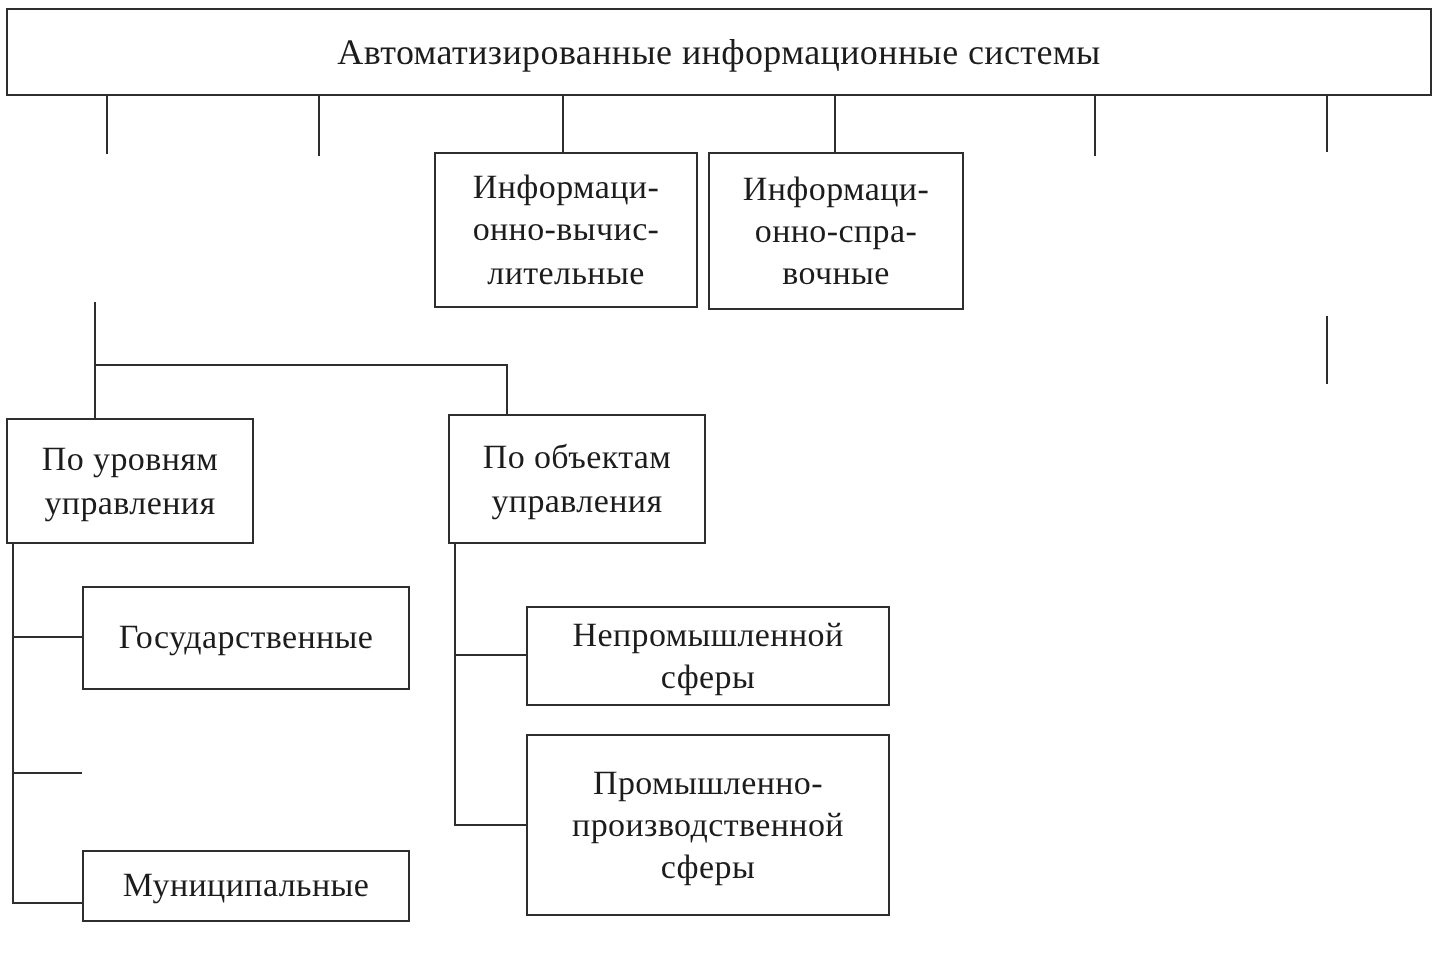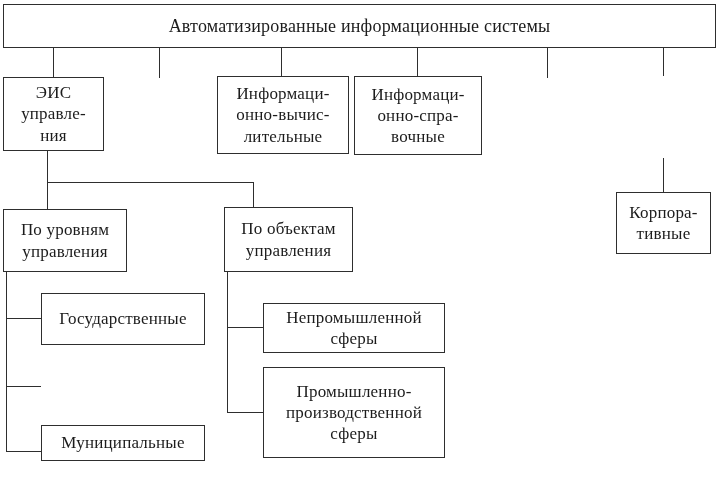--- a/index.html
+++ b/index.html
@@ -62,37 +62,32 @@
   <div class="line h" style="left:6px;top:318px;width:35px"></div>
   <div class="line h" style="left:6px;top:386px;width:35px"></div>
   <div class="line h" style="left:6px;top:451px;width:35px"></div>
 
   <div class="line v" style="left:227px;top:272px;height:141px"></div>
   <div class="line h" style="left:227px;top:327px;width:36px"></div>
   <div class="line h" style="left:227px;top:412px;width:36px"></div>
 
   <div class="node root" style="left:3px;top:4px;width:713px;height:44px">Автоматизированные информационные системы</div>
 
-  <div class="node" style="left:3px;top:77px;width:101px;height:74px">ЭИС
-управле-
-ния</div>
 
 
   <div class="node" style="left:217px;top:76px;width:132px;height:78px">Информаци-
 онно-вычис-
 лительные</div>
 
   <div class="node" style="left:354px;top:76px;width:128px;height:79px">Информаци-
 онно-спра-
 вочные</div>
 
 
 
-  <div class="node" style="left:616px;top:192px;width:95px;height:62px">Корпора-
-тивные</div>
 
   <div class="node" style="left:3px;top:209px;width:124px;height:63px">По уровням
 управления</div>
 
   <div class="node" style="left:224px;top:207px;width:129px;height:65px">По объектам
 управления</div>
 
   <div class="node" style="left:41px;top:293px;width:164px;height:52px">Государственные</div>
 
 

